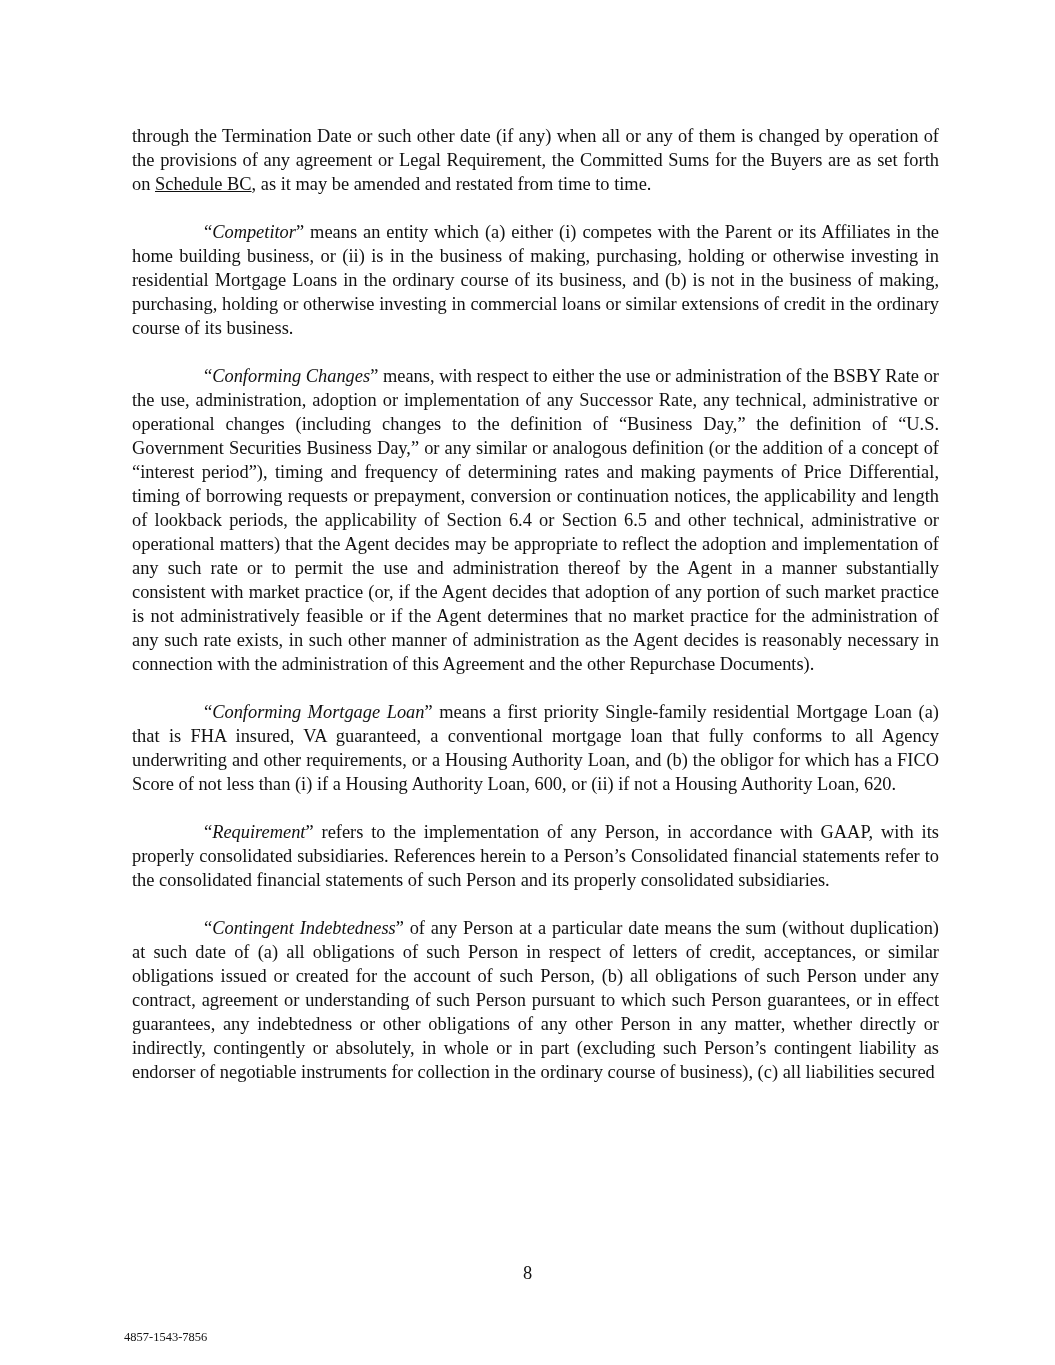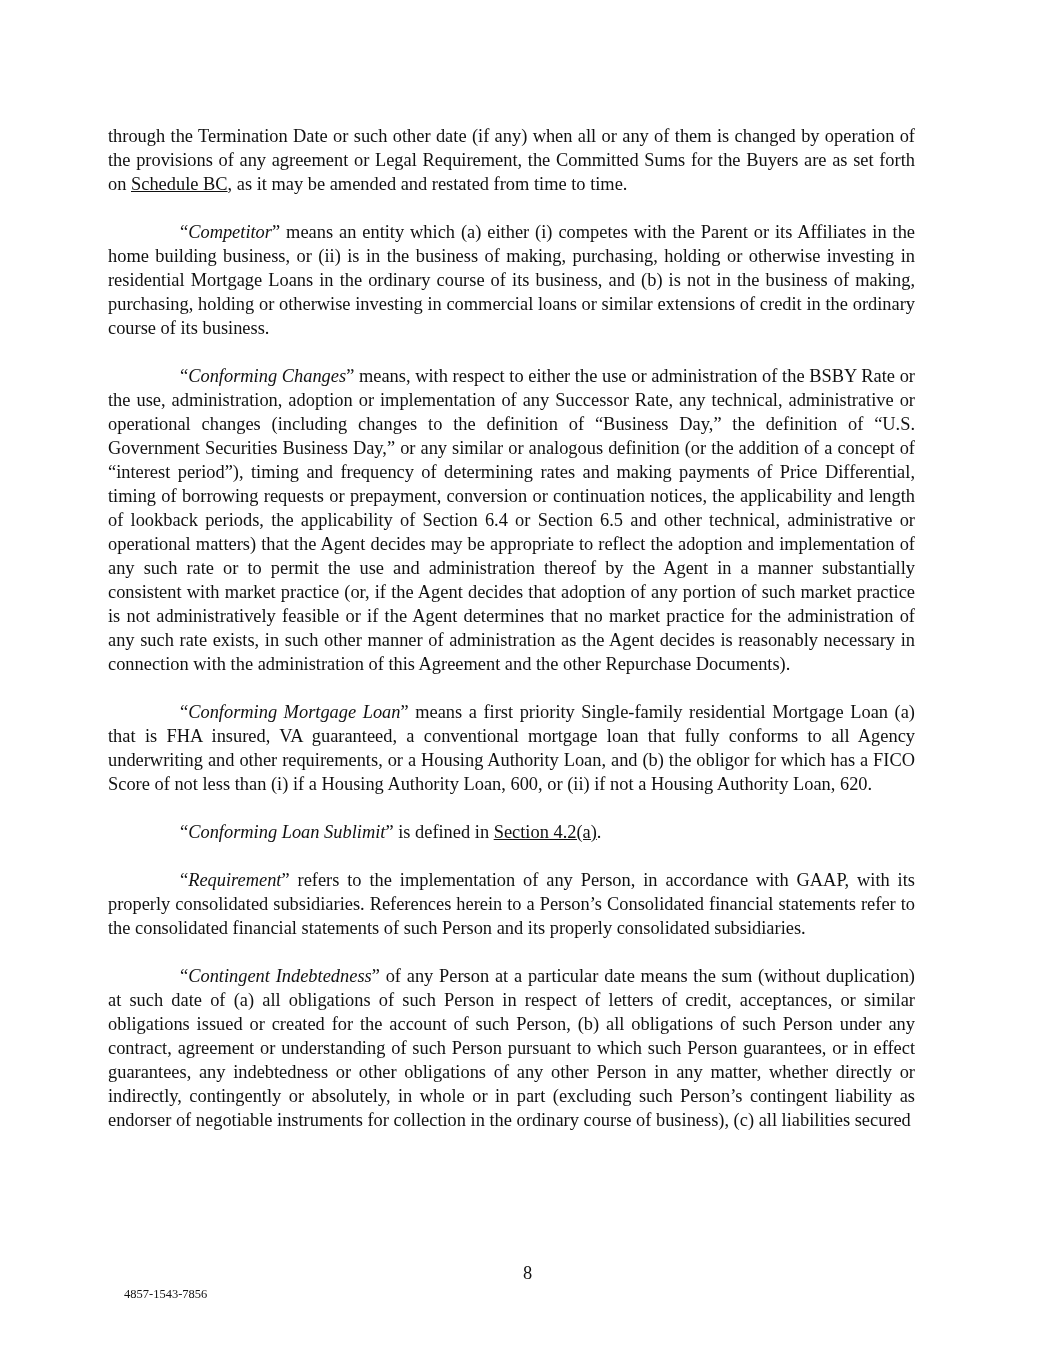--- a/index.html
+++ b/index.html
@@ -1,48 +1,47 @@
 <!DOCTYPE html>
 <html><head>
   <meta charset="utf-8">
   <style>
     html, body { margin: 0; padding: 0; background: #ffffff; }
     body { width: 1055px; height: 1365px; position: relative; overflow: hidden; }
     .page {
-      position: absolute; left: 108px; top: 124px; width: 807px;
+      position: absolute; left: 132px; top: 124px; width: 807px;
       font-family: "Liberation Serif", serif;
       font-size: 18.4px; line-height: 24px; color: #111111;
     }
     .para { margin: 0 0 24px 0; text-align: justify; text-align-last: left; }
     .para.indent { text-indent: 72px; }
     .term { font-style: italic; margin-top: 8px; }
     .ref { text-decoration: underline; }
     .page-number {
       position: absolute; top: 1263px; left: 0; width: 1055px; text-align: center;
       font-family: "Liberation Serif", serif; font-size: 18.4px; color: #111111;
     }
     .doc-id {
-      position: absolute; top: 1287px; left: 124px;
+      position: absolute; top: 1330px; left: 124px;
       font-family: "Liberation Serif", serif; font-size: 12.5px; color: #111111;
     }
   </style>
 </head>
 <body>
 
 <div class="page">
 
   <p class="para"><span>through the Termination Date or such other date (if any) when all or any of them is changed by operation of the provisions of any agreement or Legal Requirement, the Committed Sums for the Buyers are as set forth on </span><span class="ref">Schedule BC</span><span>, as it may be amended and restated from time to time.</span></p>
 
   <p class="para indent"><span>“</span><span class="term">Competitor</span><span>”</span><span> means an entity which (a) either (i) competes with the Parent or its Affiliates in the home building business, or (ii) is in the business of making, purchasing, holding or otherwise investing in residential Mortgage Loans in the ordinary course of its business, and (b) is not in the business of making, purchasing, holding or otherwise investing in commercial loans or similar extensions of credit in the ordinary course of its business.</span></p>
 
   <p class="para indent"><span>“</span><span class="term">Conforming Changes</span><span>”</span><span> means, with respect to either the use or administration of the BSBY Rate or the use, administration, adoption or implementation of any Successor Rate, any technical, administrative or operational changes (including changes to the definition of “Business Day,” the definition of “U.S. Government Securities Business Day,” or any similar or analogous definition (or the addition of a concept of “interest period”), timing and frequency of determining rates and making payments of Price Differential, timing of borrowing requests or prepayment, conversion or continuation notices, the applicability and length of lookback periods, the applicability of Section 6.4 or Section 6.5 and other technical, administrative or operational matters) that the Agent decides may be appropriate to reflect the adoption and implementation of any such rate or to permit the use and administration thereof by the Agent in a manner substantially consistent with market practice (or, if the Agent decides that adoption of any portion of such market practice is not administratively feasible or if the Agent determines that no market practice for the administration of any such rate exists, in such other manner of administration as the Agent decides is reasonably necessary in connection with the administration of this Agreement and the other Repurchase Documents).</span></p>
 
   <p class="para indent"><span>“</span><span class="term">Conforming Mortgage Loan</span><span>”</span><span> means a first priority Single-family residential Mortgage Loan (a) that is FHA insured, VA guaranteed, a conventional mortgage loan that fully conforms to all Agency underwriting and other requirements, or a Housing Authority Loan, and (b) the obligor for which has a FICO Score of not less than (i) if a Housing Authority Loan, 600, or (ii) if not a Housing Authority Loan, 620.</span></p>
 
-  <p class="para indent"><span>“</span><span class="term">Conforming Loan Sublimit</span><span>”</span><span> is defined in </span><span class="ref">Section 4.2(a)</span><span>.</span></p>
 
   <p class="para indent"><span>“</span><span class="term">Requirement</span><span>”</span><span> refers to the implementation of any Person, in accordance with GAAP, with its properly consolidated subsidiaries.  References herein to a Person’s Consolidated financial statements refer to the consolidated financial statements of such Person and its properly consolidated subsidiaries.</span></p>
 
   <p class="para indent"><span>“</span><span class="term">Contingent Indebtedness</span><span>”</span><span> of any Person at a particular date means the sum (without duplication) at such date of (a) all obligations of such Person in respect of letters of credit, acceptances, or similar obligations issued or created for the account of such Person, (b) all obligations of such Person under any contract, agreement or understanding of such Person pursuant to which such Person guarantees, or in effect guarantees, any indebtedness or other obligations of any other Person in any matter, whether directly or indirectly, contingently or absolutely, in whole or in part (excluding such Person’s contingent liability as endorser of negotiable instruments for collection in the ordinary course of business), (c) all liabilities secured</span></p>
 
 </div>
 
 <div class="page-number">8</div>
 <div class="doc-id">4857-1543-7856</div>
 

